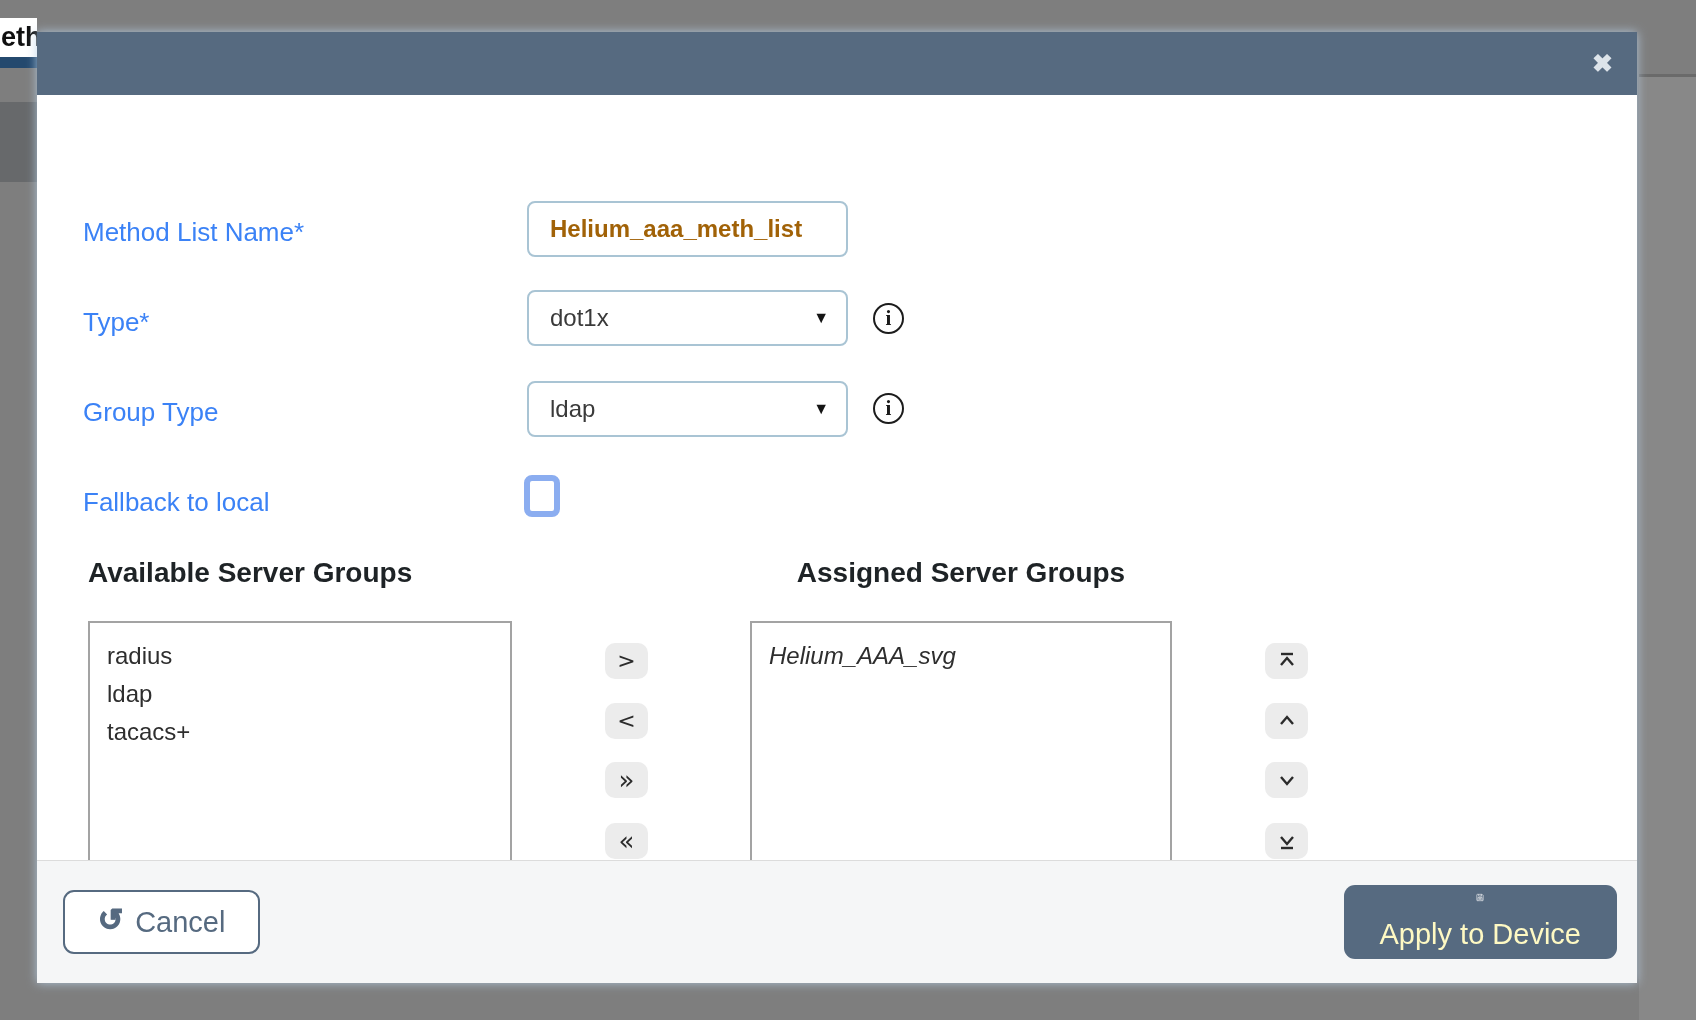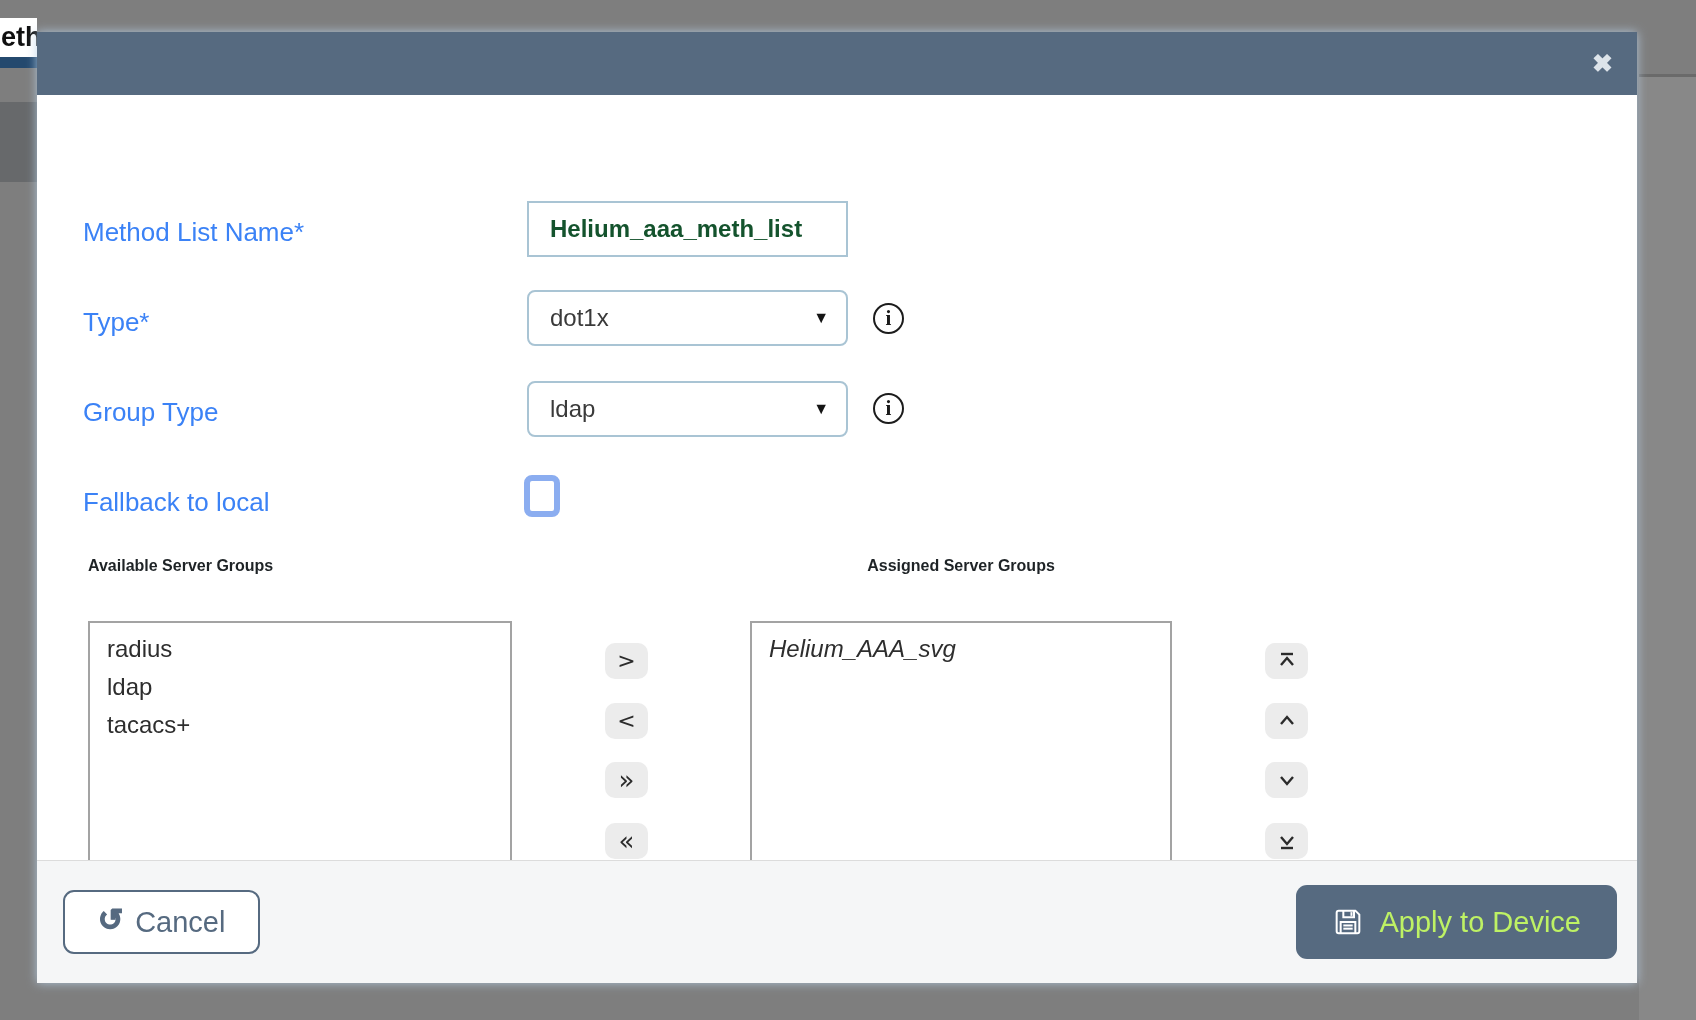--- a/index.html
+++ b/index.html
@@ -32,22 +32,22 @@
   .modal-body{position:absolute;left:0;top:63px;right:0;bottom:123px;}
 
   .form-label{position:absolute;left:46px;font-size:26px;color:#3b82f6;white-space:nowrap;}
   .lbl-method{top:122px;}
   .lbl-type{top:212px;}
   .lbl-group{top:302px;}
   .lbl-fallback{top:392px;}
 
   .text-input{
     position:absolute;left:490px;top:106px;width:321px;height:56px;box-sizing:border-box;
-    border:2px solid #a9c4d4;border-radius:0;background:#fff;
-    font-family:"Liberation Sans", sans-serif;font-size:24px;font-weight:700;color:#14532d;
+    border:2px solid #a9c4d4;border-radius:8px;background:#fff;
+    font-family:"Liberation Sans", sans-serif;font-size:24px;font-weight:700;color:#a16207;
     padding:0 12px 0 21px;outline:none;
   }
   .select-box{
     position:absolute;left:490px;width:321px;height:56px;box-sizing:border-box;
     border:2px solid #a9c4d4;border-radius:8px;background:#fff;cursor:pointer;
     display:flex;align-items:center;padding-left:21px;text-align:center;
   }
   .sel-type{top:195px;}
   .sel-group{top:286px;}
   .select-box .sel-value{font-size:24px;color:#3a3a3a;}
@@ -60,27 +60,27 @@
     font-family:"Liberation Serif", serif;font-weight:700;font-size:21px;color:#1c1c1c;
   }
   .info-type{top:208px;}
   .info-group{top:298px;}
 
   .checkbox{
     position:absolute;left:487px;top:380px;width:24px;height:30px;
     border:6px solid #8badf0;border-radius:8px;background:#fff;cursor:pointer;
   }
 
-  .list-heading{position:absolute;top:462px;font-size:16px;font-weight:700;color:#1e2326;}
+  .list-heading{position:absolute;top:462px;font-size:28px;font-weight:700;color:#1e2326;}
   .hd-available{left:51px;}
   .hd-assigned{left:713px;width:422px;text-align:center;}
 
   .listbox{
     position:absolute;top:526px;width:424px;height:242px;box-sizing:border-box;
-    border:2px solid #a3a3a3;background:#fff;overflow:hidden;padding-top:7px;
+    border:2px solid #a3a3a3;background:#fff;overflow:hidden;padding-top:14px;
   }
   .lb-available{left:51px;}
   .lb-assigned{left:713px;width:422px;font-style:italic;}
   .list-item{font-size:24px;color:#2e2e2e;line-height:38px;padding-left:17px;cursor:pointer;white-space:nowrap;}
 
   .sq-btn{
     position:absolute;width:43px;height:36px;border:none;border-radius:10px;background:#ececec;
     display:flex;align-items:center;justify-content:center;cursor:pointer;
     font-family:"DejaVu Sans", sans-serif;color:#2b2b2b;padding:0;
   }
@@ -99,22 +99,22 @@
     padding:0 20px 0 26px;
   }
   .cancel-btn{
     height:64px;box-sizing:border-box;border:2.5px solid #566a80;border-radius:11px;background:#ffffff;
     color:#566a80;font-family:"Liberation Sans", sans-serif;font-size:29px;
     display:flex;align-items:center;gap:12px;padding:0 33px;cursor:pointer;
   }
   .undo-glyph{font-size:30px;font-weight:700;-webkit-text-stroke:1.2px #566a80;line-height:1;transform:translateY(-2px);}
   .apply-btn{
     height:74px;box-sizing:border-box;border:none;border-radius:11px;background:#566a80;
-    color:#bef264;font-family:"Liberation Sans", sans-serif;font-size:29px;
-    display:flex;align-items:center;gap:16px;padding:0 36px;cursor:pointer;
+    color:#fef9c3;font-family:"Liberation Sans", sans-serif;font-size:29px;
+    display:flex;align-items:center;gap:16px;padding:8px 36px;cursor:pointer;flex-direction:column;
   }
 </style>
 </head>
 <body>
 
 <div class="stage">
 
   <div class="bg-frag bg-tab">
     <span>ethod</span>
   </div>

